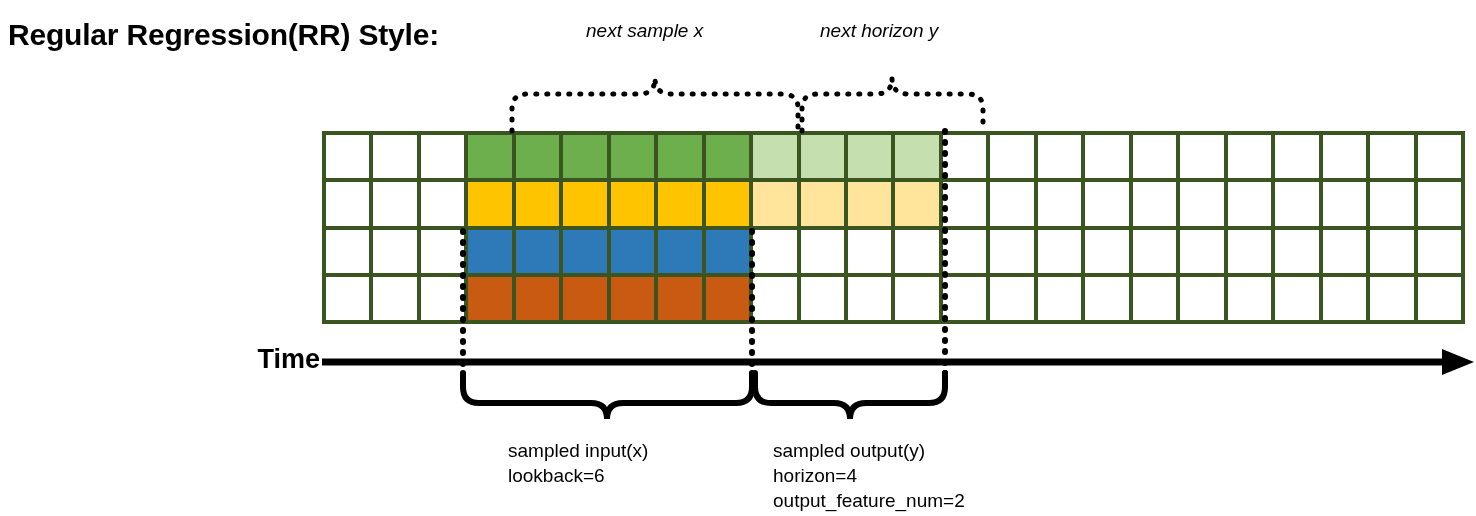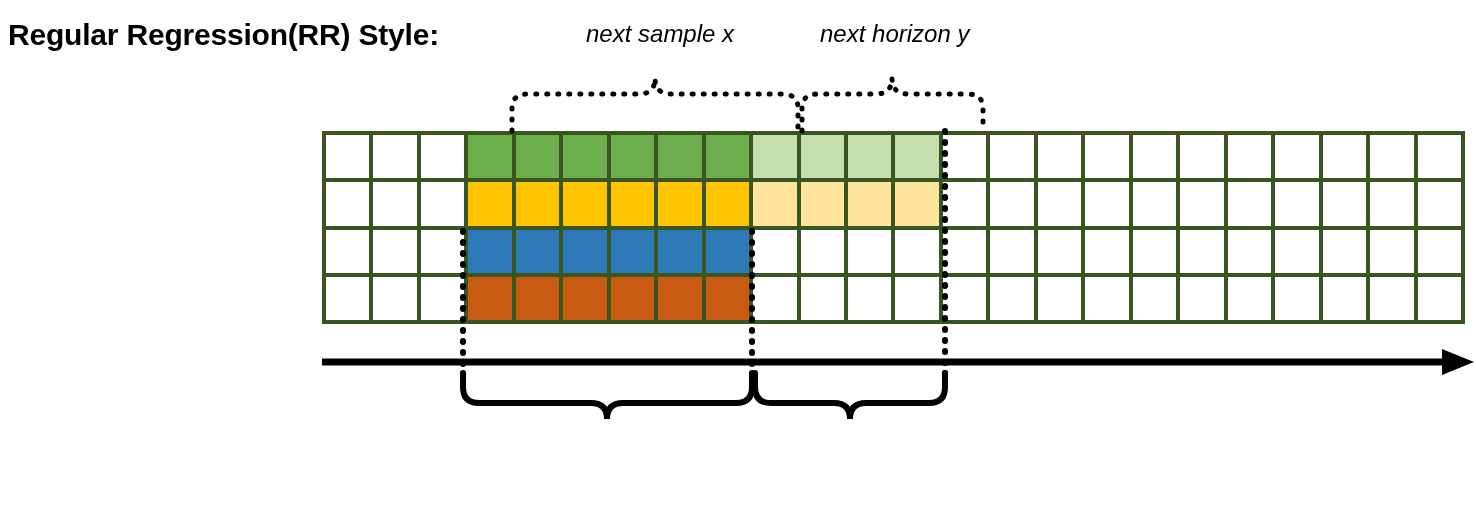--- a/index.html
+++ b/index.html
@@ -36,21 +36,21 @@
     position:absolute;left:150px;top:328px;width:170px;text-align:right;
     font-size:27px;font-weight:700;
   }
   #time-axis{position:absolute;left:322px;top:330px;width:1154px;height:34px;}
 
   
   .brace-label{
     position:absolute;font-size:19px;font-weight:400;line-height:25px;white-space:nowrap;
   }
   .top-label{
-    position:absolute;font-size:24px;font-style:italic;font-weight:400;white-space:nowrap;
+    position:absolute;font-size:19px;font-style:italic;font-weight:400;white-space:nowrap;
   }
   svg{display:block;overflow:visible;}
 </style>
 </head>
 <body>
 
 <div class="stage">
 
   <div id="page-title">Regular Regression(RR) Style:</div>
 
@@ -167,28 +167,36 @@
 
   <div class="top-label" style="left:586px;top:4px;">next sample x</div>
   <div class="top-label" style="left:820px;top:4px;">next horizon y</div>
 
   <svg id="drop-lines" style="position:absolute;left:0;top:0;width:1476px;height:380px;">
     <line x1="463" y1="215" x2="463" y2="372" stroke="#000" stroke-width="6" stroke-dasharray="1 10" stroke-linecap="round"></line>
     <line x1="752" y1="215" x2="752" y2="372" stroke="#000" stroke-width="6" stroke-dasharray="1 10" stroke-linecap="round"></line>
     <line x1="945" y1="115" x2="945" y2="372" stroke="#000" stroke-width="6" stroke-dasharray="1 10" stroke-linecap="round"></line>
   </svg>
 
+  <div id="time-label">Time</div>
   <svg id="time-axis" viewBox="0 0 1154 34" width="1154" height="34">
     <line x1="0" y1="16" x2="1125" y2="16" stroke="#000" stroke-width="7"></line>
     <polygon points="1120,3 1152,16 1120,29" fill="#000"></polygon>
   </svg>
 
   <svg id="bottom-braces" style="position:absolute;left:0;top:355px;width:1476px;height:60px;">
 
     <path d="M463,2 L463,16 Q463,32 479,32 L591,32 Q607,32 607,48 Q607,32 623,32 L736,32 Q752,32 752,16 L752,2" fill="none" stroke="#000" stroke-width="6" stroke-linecap="round"></path>
 
     <path d="M755,2 L755,16 Q755,32 771,32 L834,32 Q850,32 850,48 Q850,32 866,32 L929,32 Q945,32 945,16 L945,2" fill="none" stroke="#000" stroke-width="6" stroke-linecap="round"></path>
   </svg>
 
   <div class="brace-label" style="left:508px;top:422px;">
+    <div>sampled input(x)</div>
+    <div>lookback=6</div>
   </div>
+  <div class="brace-label" style="left:773px;top:422px;">
+    <div>sampled output(y)</div>
+    <div>horizon=4</div>
+    <div>output_feature_num=2</div>
+  </div>
 
 </div>
 
 </body></html>

